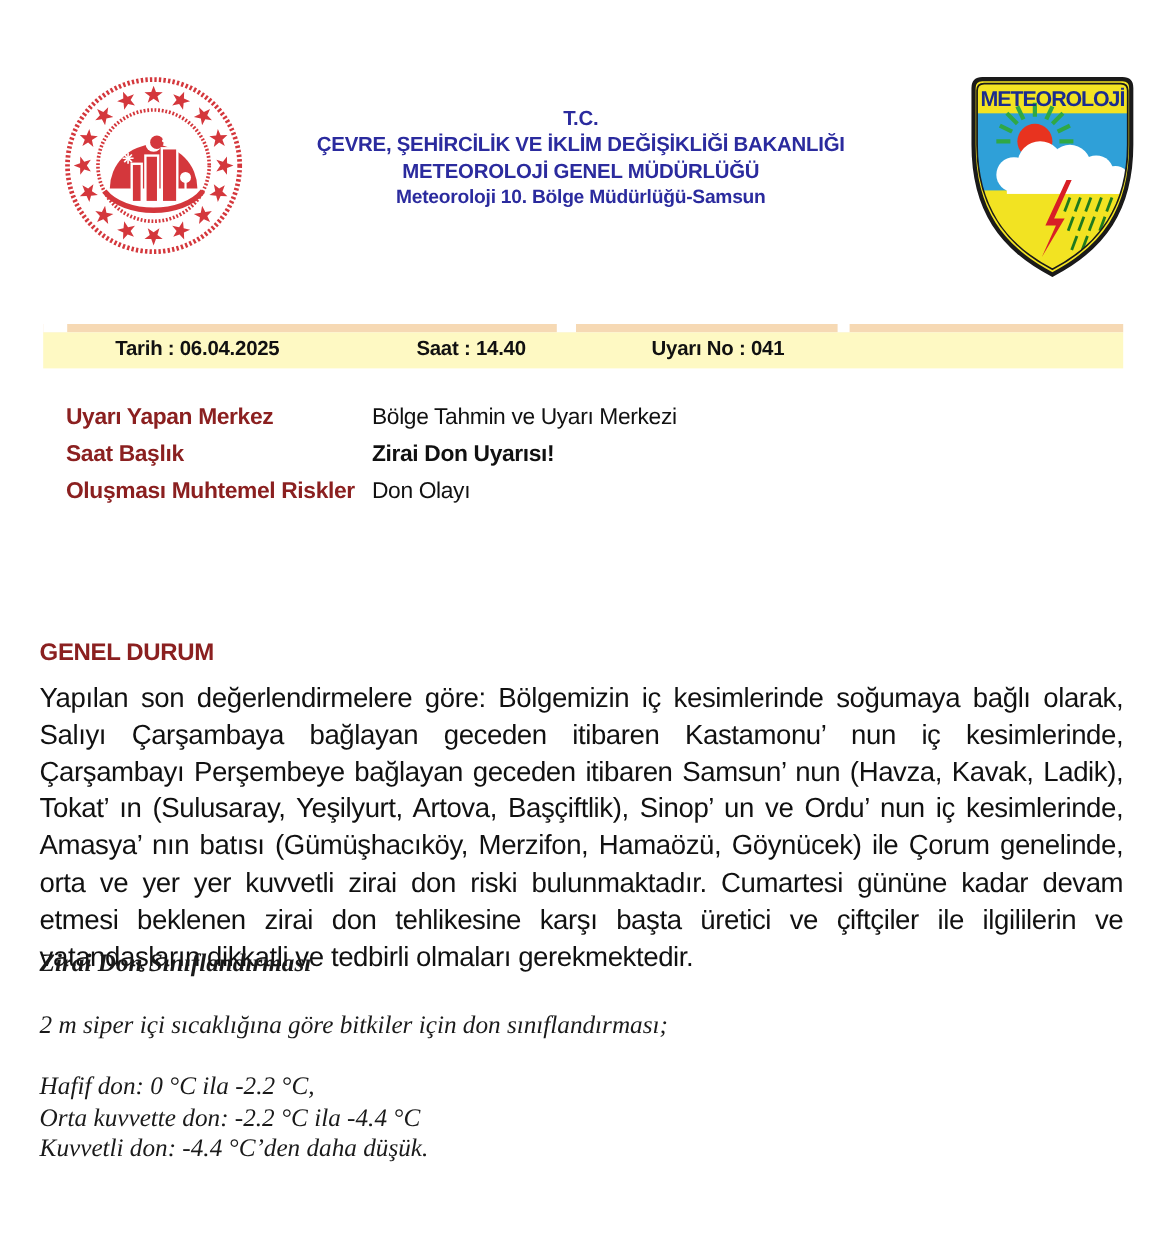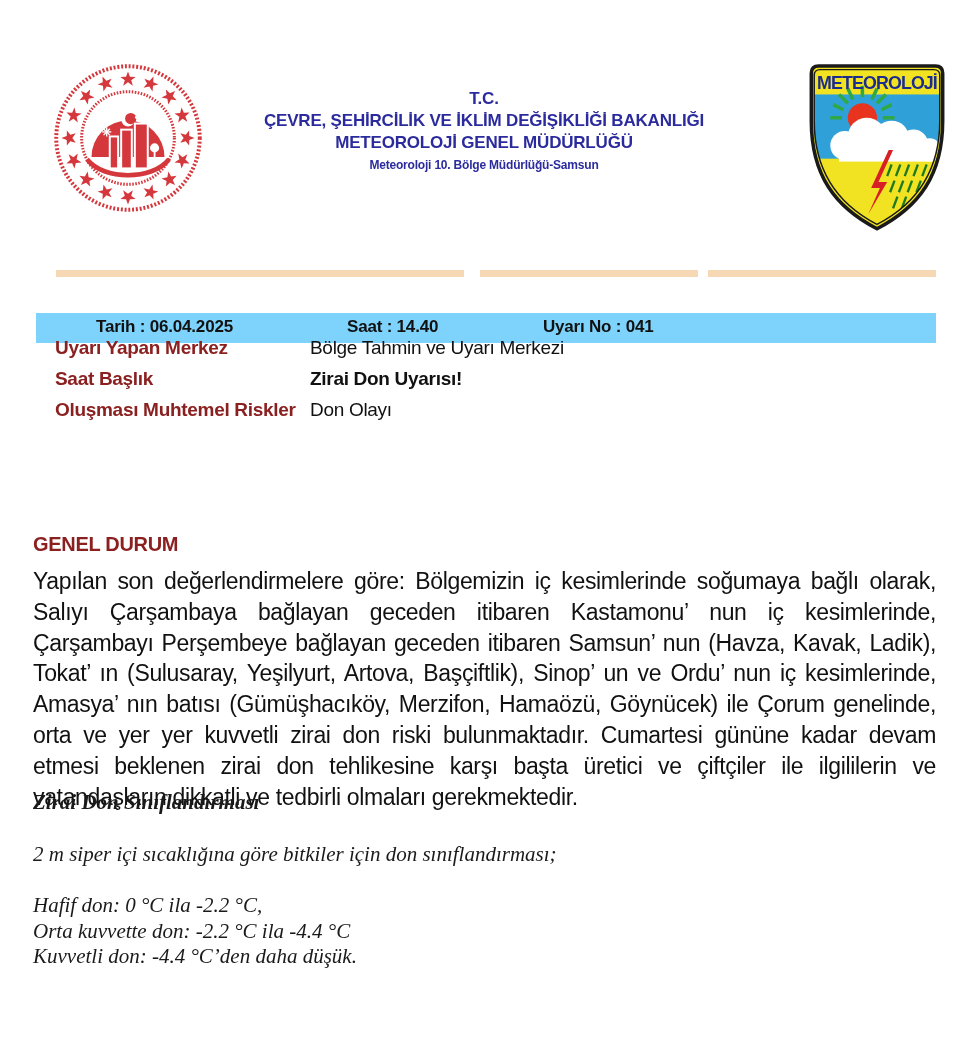--- a/index.html
+++ b/index.html
@@ -12,31 +12,30 @@
     overflow:hidden;
   }
   
   .seal{position:absolute;left:52px;top:58px;width:152px;height:160px;}
   .shield{position:absolute;left:804px;top:58px;width:146px;height:178px;}
   .header-text{
     position:absolute;left:190px;right:190px;top:88px;
     text-align:center;color:#2B2B9E;font-weight:bold;
     line-height:22px;font-size:17px;letter-spacing:-0.2px;
   }
-  .header-text .l4{font-size:12px;}
+  .header-text .l4{font-size:16px;}
   
   .bar-strip{
     position:absolute;left:36px;top:270px;width:900px;height:7px;
     background:#F6D9B4;
   }
   .bar-strip .gap{position:absolute;top:0;height:7px;background:#fff;}
   .info-bar{
     position:absolute;left:36px;top:277px;width:900px;height:30px;
-    background:#7dd3fc;
-    margin-top:36px;
+    background:#fef9c3;
   }
   .info-bar span{
     position:absolute;top:4px;font-weight:bold;font-size:17px;color:#111;
     letter-spacing:-0.2px;white-space:nowrap;
   }
   .info-item-date{left:60px;}
   .info-item-time{left:311px;}
   .info-item-no{left:507px;}
   
   .fields{position:absolute;left:55px;top:336px;width:880px;}

